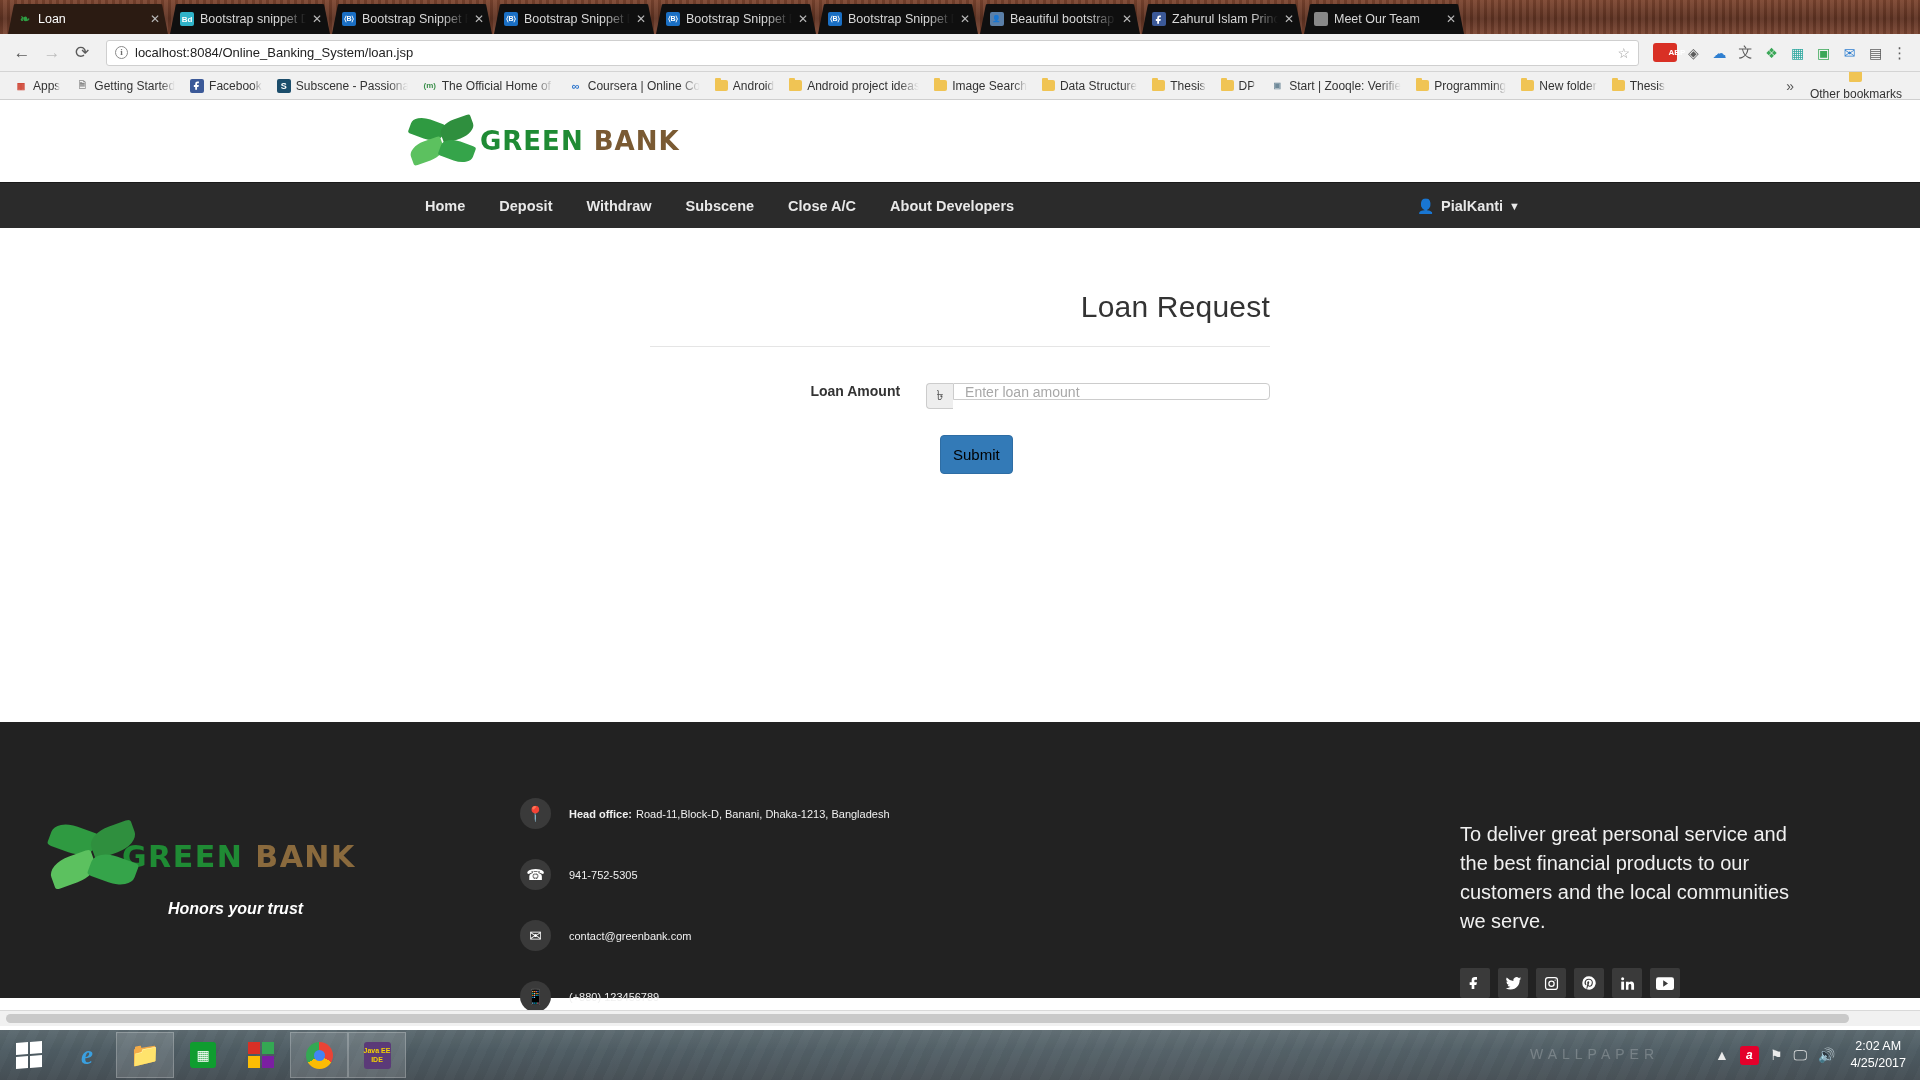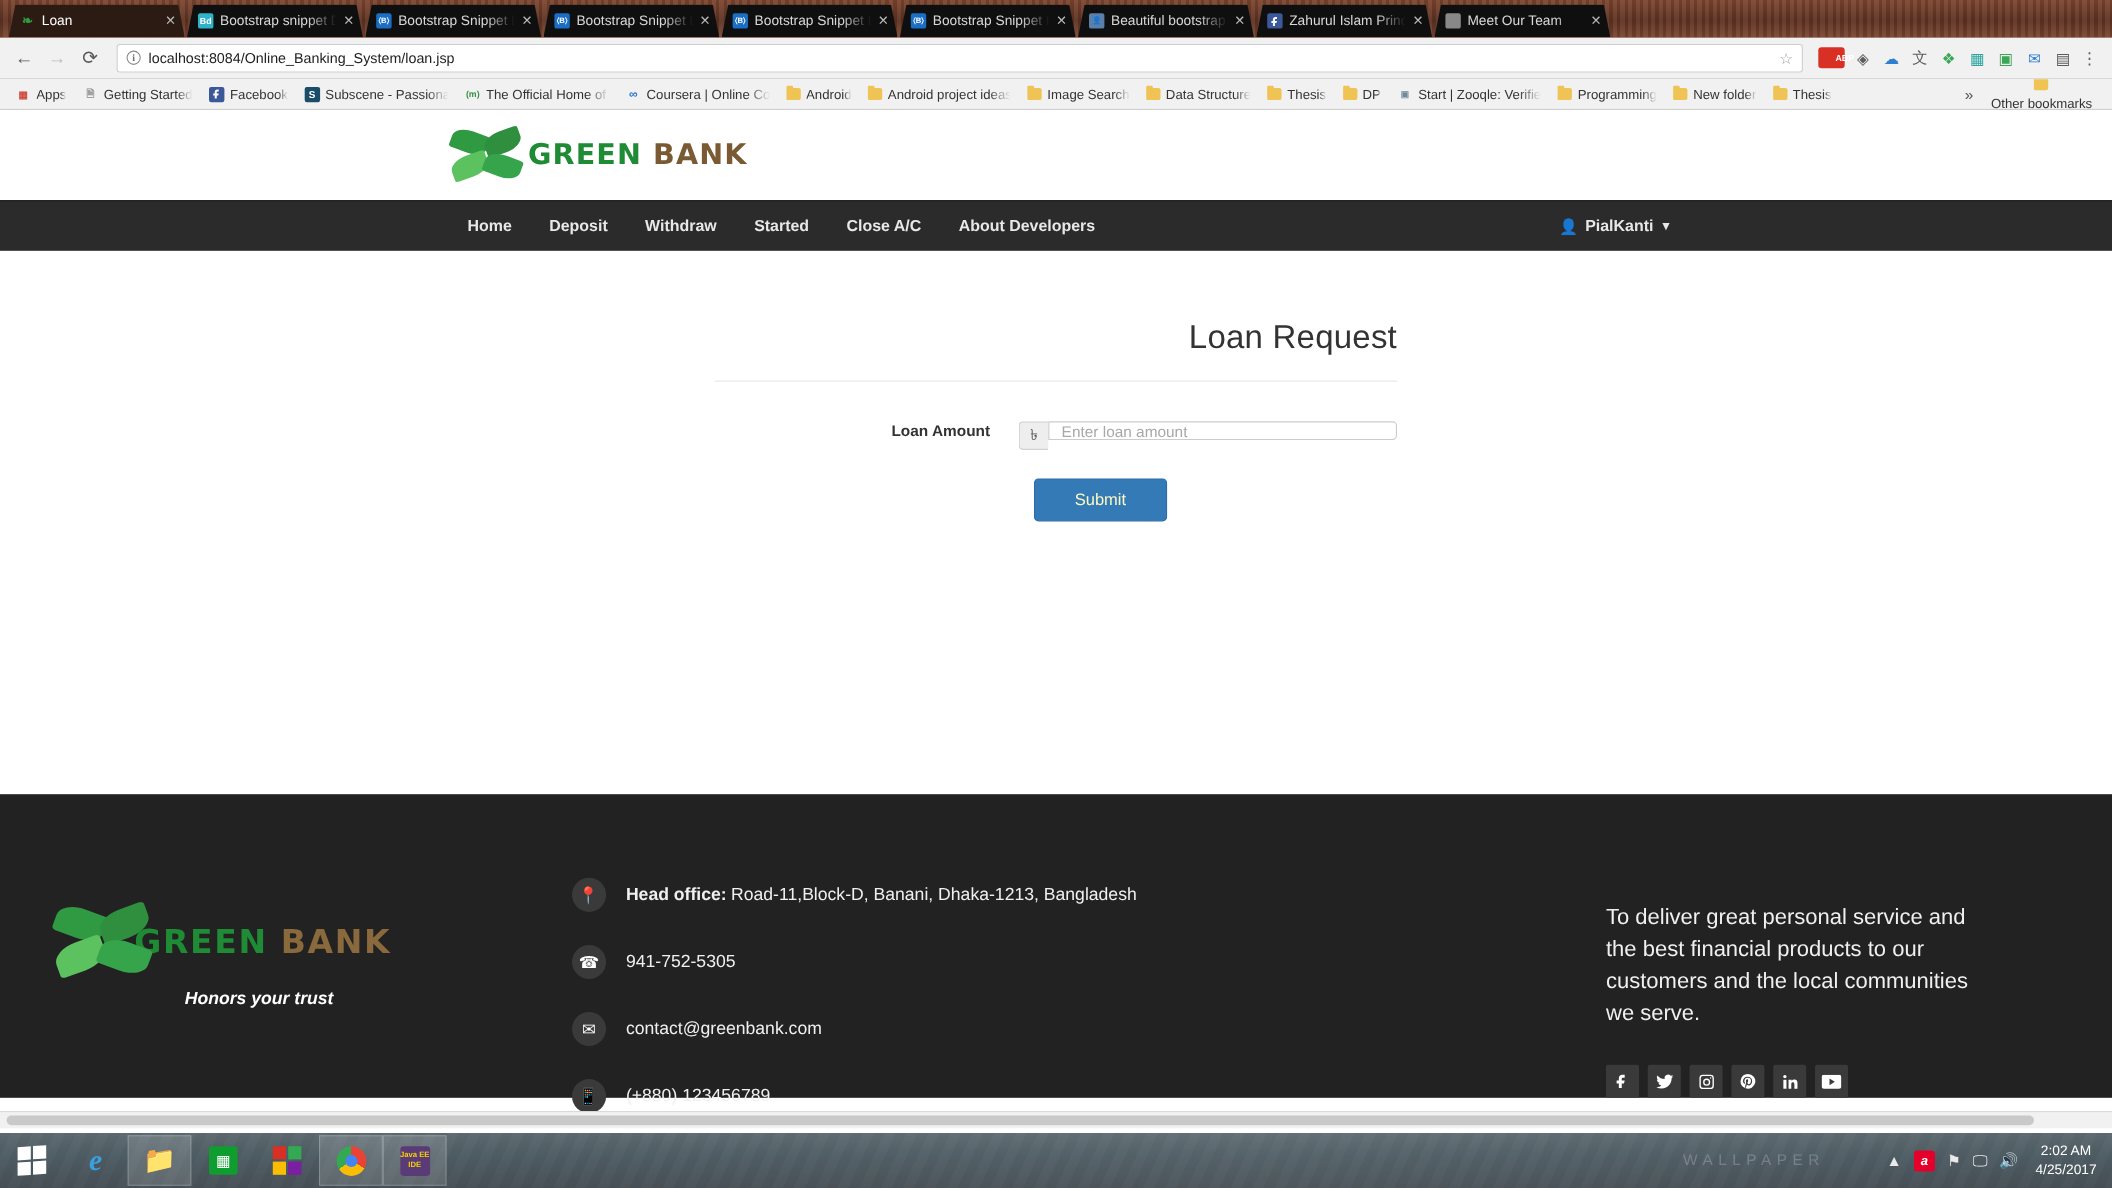--- a/index.html
+++ b/index.html
@@ -125,43 +125,43 @@
   }
   .input-group input {
     flex:1; height:17px; border:1px solid #ccc; border-radius:0 4px 4px 0;
     padding:0 11px; font-size:14px; color:#555; outline:none;
     font-family:"Liberation Sans", sans-serif; background:#fff;
   }
   .input-group input::placeholder { color:#a8a8a8; }
   .submit-row { display:flex; margin-top:26px; }
   .submit-row .spacer { width:290px; }
   .btn-submit {
-    background:#337ab7; border:1px solid #2e6da4; color:#fef9c3;
-    font-size:15px; padding:10px 36px; border-radius:4px; cursor:pointer;
+    background:#337ab7; border:1px solid #2e6da4; color:#000000;
+    font-size:15px; padding:10px 12px; border-radius:4px; cursor:pointer;
     font-family:"Liberation Sans", sans-serif;
   }
 
   
   .footer {
     position:absolute; left:0; right:0; bottom:28px; top:622px;
     background:#222; color:#fff; display:flex; padding:50px 40px 0;
   }
   .f-col-logo { width:420px; padding-top:48px; padding-left:10px; }
   .f-logo-row { display:flex; align-items:center; gap:10px; }
   .f-logo-text { font-family:"DejaVu Sans", sans-serif; font-size:30px; font-weight:bold; letter-spacing:1.5px; }
   .f-tagline { font-size:16px; font-style:italic; font-weight:bold; color:#fff; margin-top:8px; margin-left:118px; }
 
   .f-col-contact { flex:1; padding-top:26px; padding-left:60px; }
   .c-row { display:flex; align-items:center; gap:18px; margin-bottom:30px; }
   .c-ic {
     width:31px; height:31px; border-radius:50%; background:#3a3a3a;
     display:flex; align-items:center; justify-content:center; flex:0 0 31px;
     color:#fff; font-size:15px;
   }
-  .c-txt { font-size:16px; color:#f0f0f0; }
+  .c-txt { font-size:11px; color:#f0f0f0; }
   .c-txt b { font-weight:bold; margin-right:4px; }
 
   .f-col-mission { width:420px; padding-top:48px; }
   .m-title {
     font-family:"DejaVu Serif", serif; font-style:italic; font-weight:bold;
     font-size:25px; color:#fff; margin-bottom:14px;
   }
   .m-body { font-size:20px; line-height:1.45; color:#f0f0f0; width:330px; }
   .socials { display:flex; gap:8px; margin-top:32px; }
   .soc {
@@ -381,21 +381,21 @@
           <span class="b">BANK</span>
         </div>
       </div>
     </div>
 
     <div class="navbar">
       <div class="nav-links" id="navlinks">
           <a href="#">Home</a>
           <a href="#">Deposit</a>
           <a href="#">Withdraw</a>
-          <a href="#">Started</a>
+          <a href="#">Subscene</a>
           <a href="#">Close A/C</a>
           <a href="#">About Developers</a>
         </div>
       <div class="user-menu">
         <span class="user-ic">👤</span>
         <span>PialKanti</span>
         <span class="caret">▼</span>
       </div>
     </div>
 

